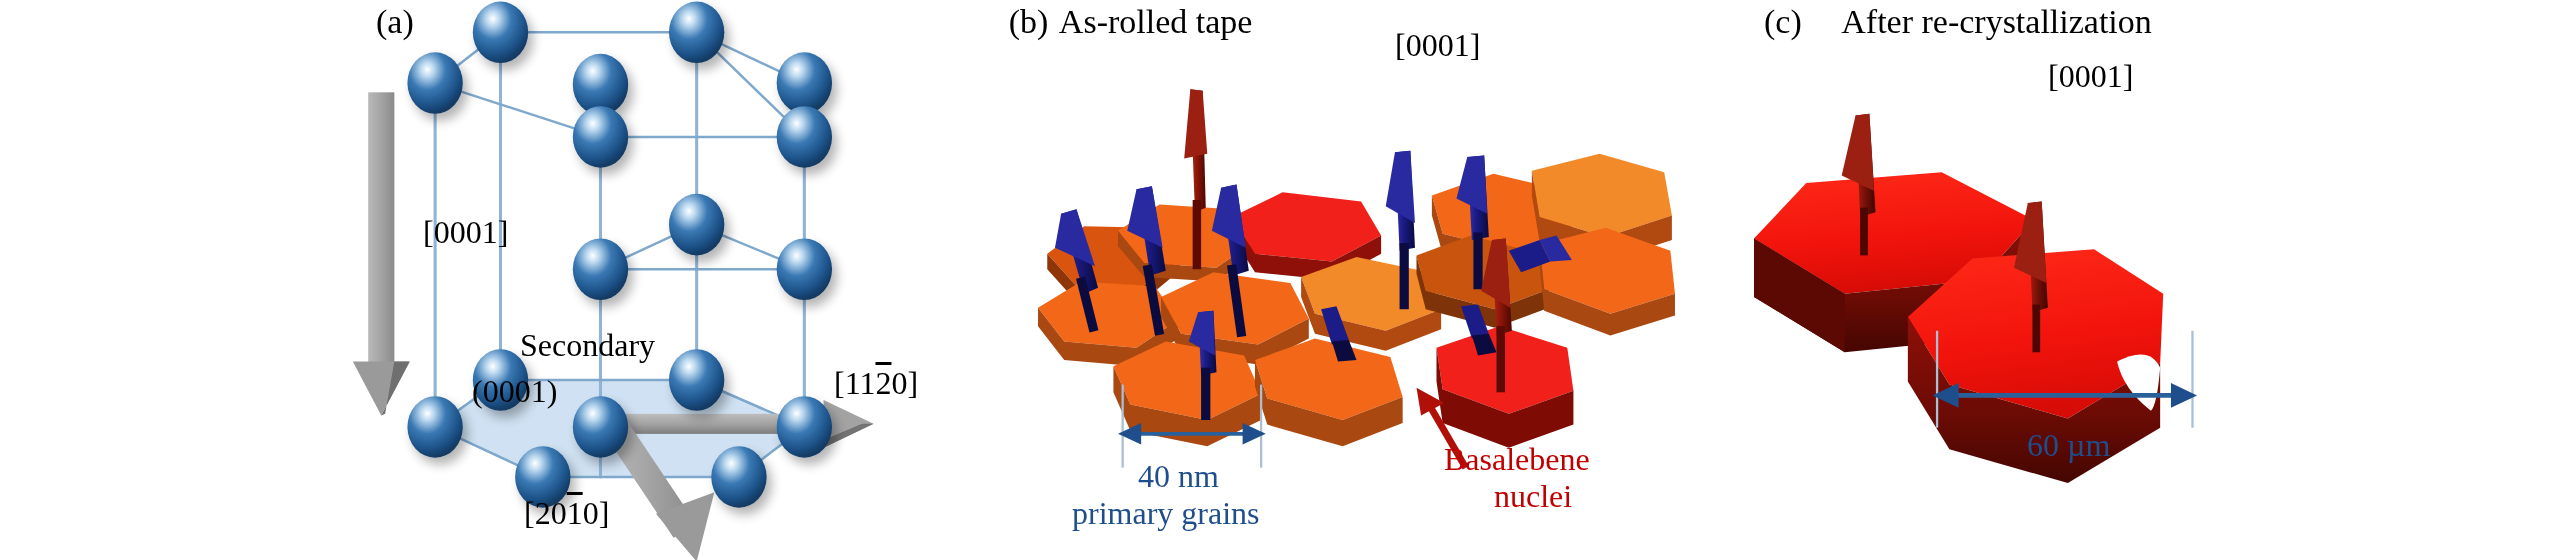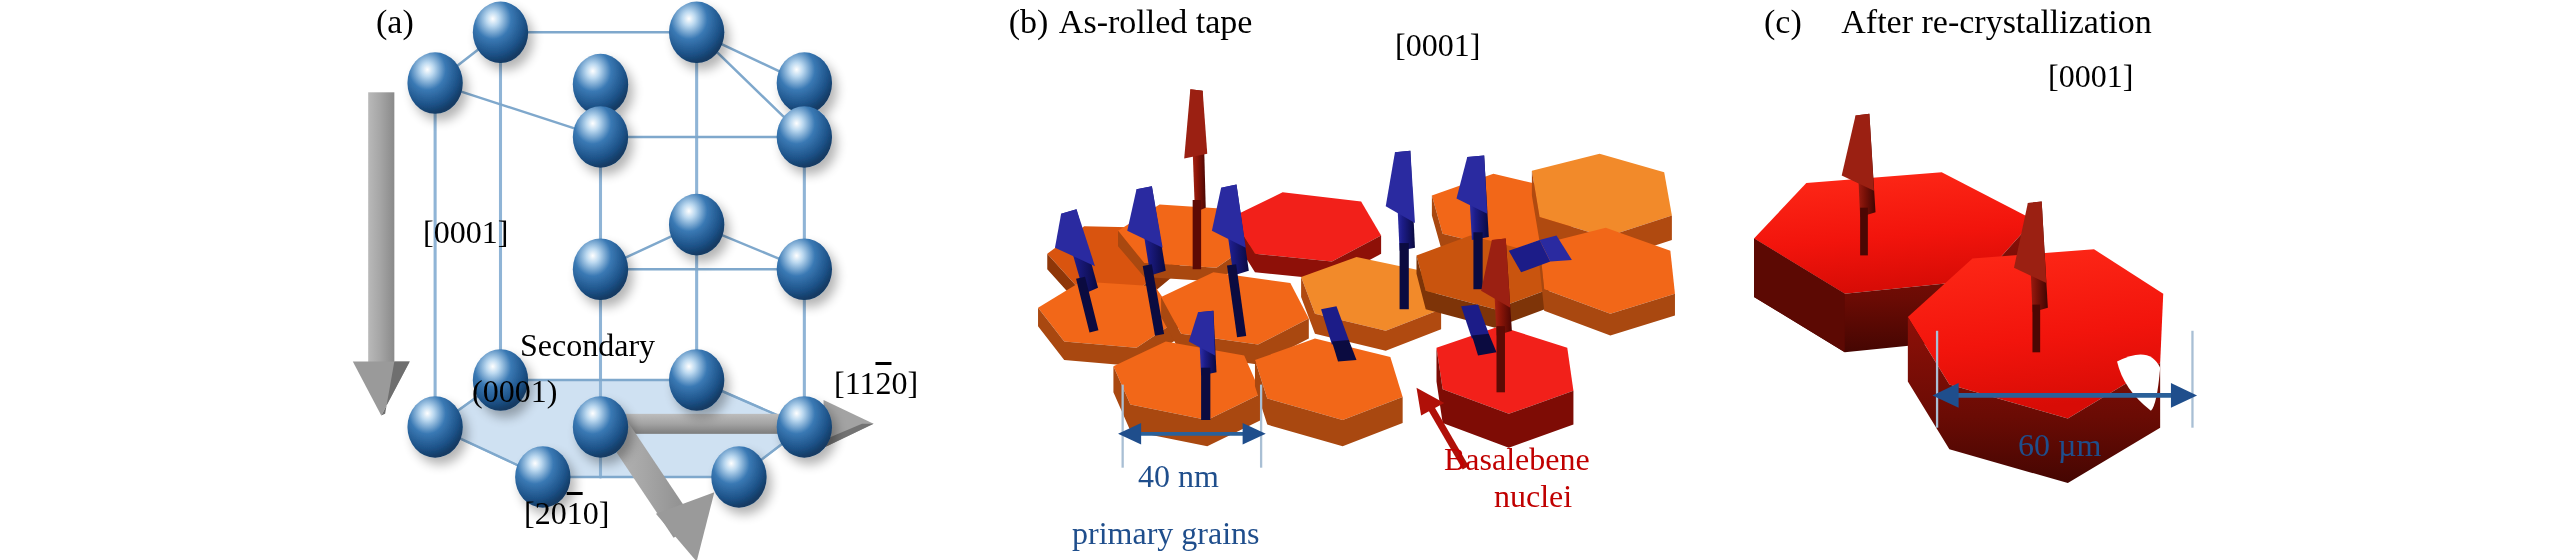--- a/index.html
+++ b/index.html
@@ -320,21 +320,21 @@
 
     <div class="plabel" style="left:7.7px;top:4.6px;">
       <span>(b)</span>
       <span style="margin-left:2px;">As-rolled tape</span>
     </div>
 
     <div class="dirlabel" style="left:394px;top:29px;">[0001]</div>
 
     <div class="bluetext" style="left:137px;top:459px;">40 nm</div>
 
-    <div class="bluetext" style="left:71px;top:516px;">primary grains</div>
+    <div class="bluetext" style="left:71px;top:496px;">primary grains</div>
 
     <div class="redtext" style="left:443px;top:442px;">Basalebene</div>
 
     <div class="redtext" style="left:493px;top:479px;">nuclei</div>
   </div>
 
   <div class="panel" style="left:1732px;width:844px;">
 
     <svg class="svgfull" viewBox="0 0 1096 728">
       <defs>
@@ -389,18 +389,18 @@
       </g>
     </svg>
 
     <div class="plabel" style="left:32px;top:4.6px;">
       <span>(c)</span>
       <span style="margin-left:31px;">After re-crystallization</span>
     </div>
 
     <div class="dirlabel" style="left:316px;top:60px;">[0001]</div>
 
-    <div class="bluetext" style="left:286px;top:428px;">60 µm</div>
+    <div class="bluetext" style="left:295px;top:428px;">60 µm</div>
 
   </div>
 
 </div>
 
 
 </body></html>

